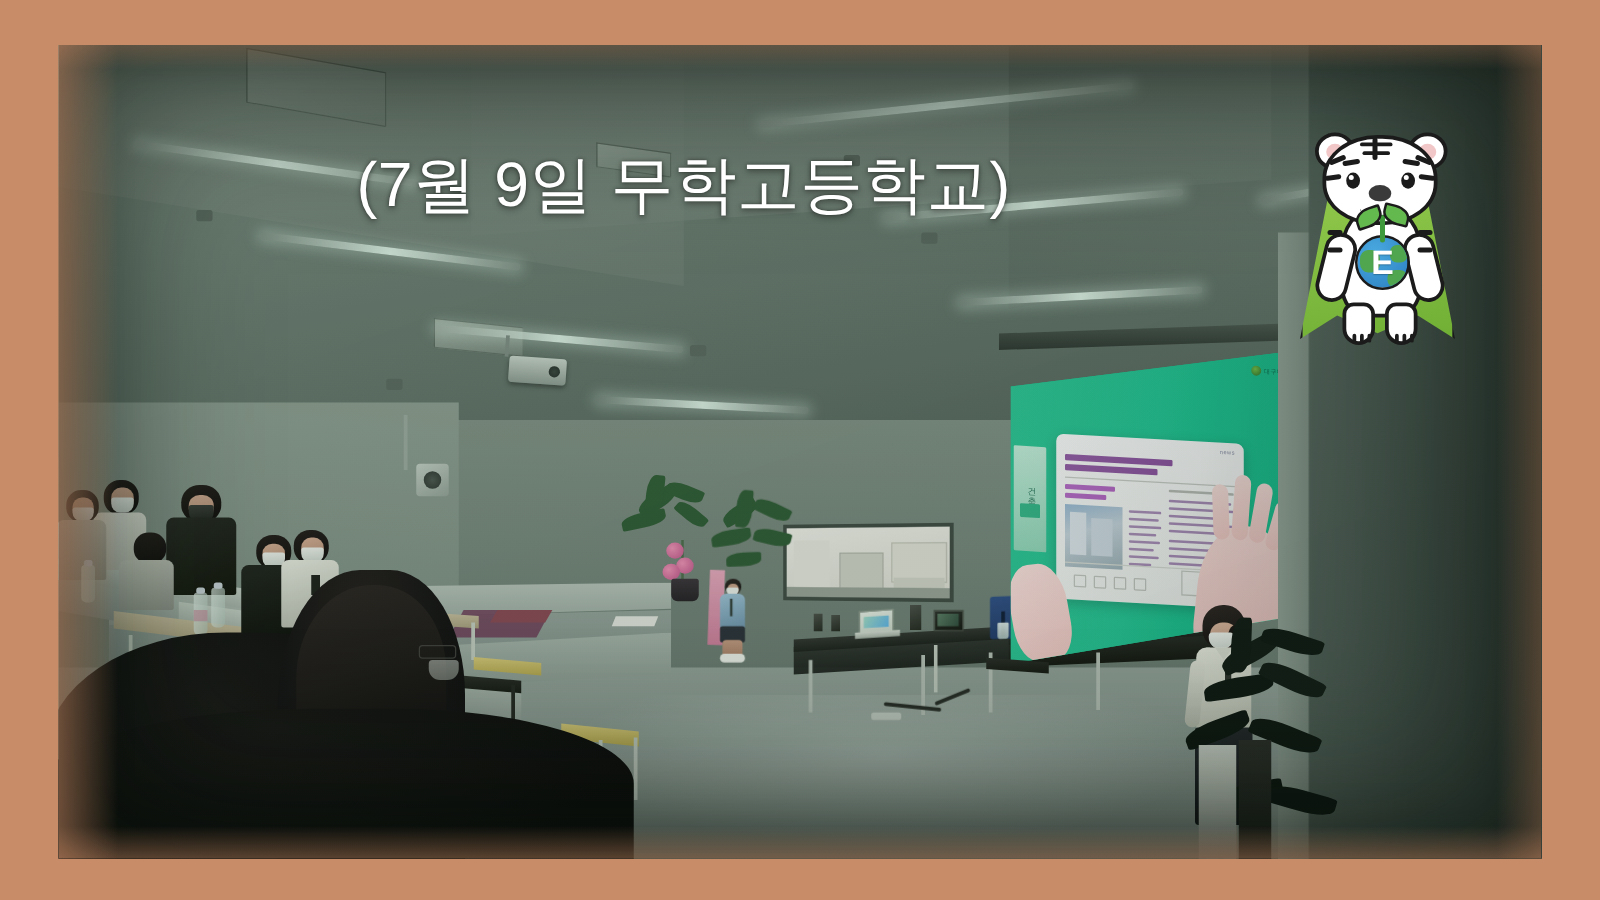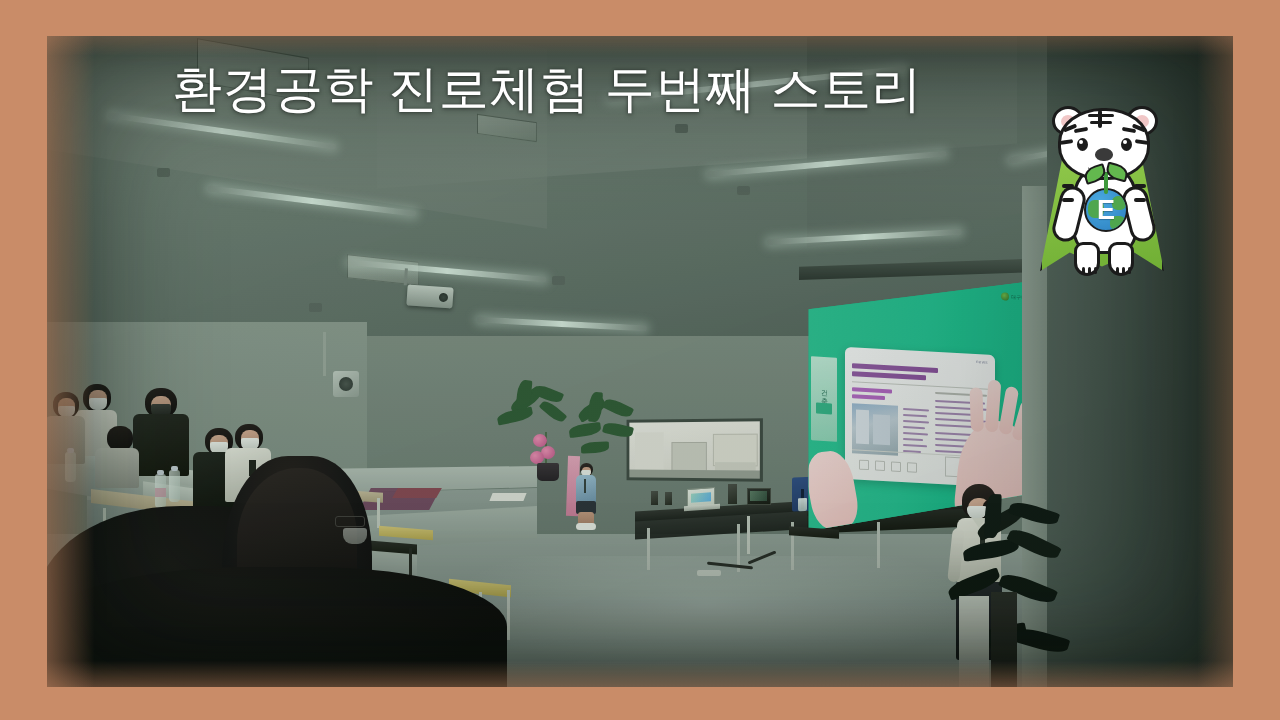--- a/index.html
+++ b/index.html
@@ -709,21 +709,21 @@
     <div class="fg-mask"></div>
     <div class="fg-hand"></div>
     <div class="fg-phone"></div>
     <div class="fg-bottom"></div>
 
     <div class="tint"></div>
     <div class="vignette"></div>
     <div class="edgefade"></div>
   </div>
 
-  <div id="title"><span>환경공학 진로체험 두번째 스토리</span><br></div>
+  <div id="title"><br><span>(7월 9일 무학고등학교)</span></div>
 
   <div id="mascot">
     <div class="m-cape"></div>
     <div class="m-ear" style="left:30px;top:6px;">
       <div class="m-ear-in" style="left:6px;top:6px;"></div>
     </div>
     <div class="m-ear" style="left:104px;top:6px;">
       <div class="m-ear-in" style="left:6px;top:6px;"></div>
     </div>
     <div class="m-body"></div>

